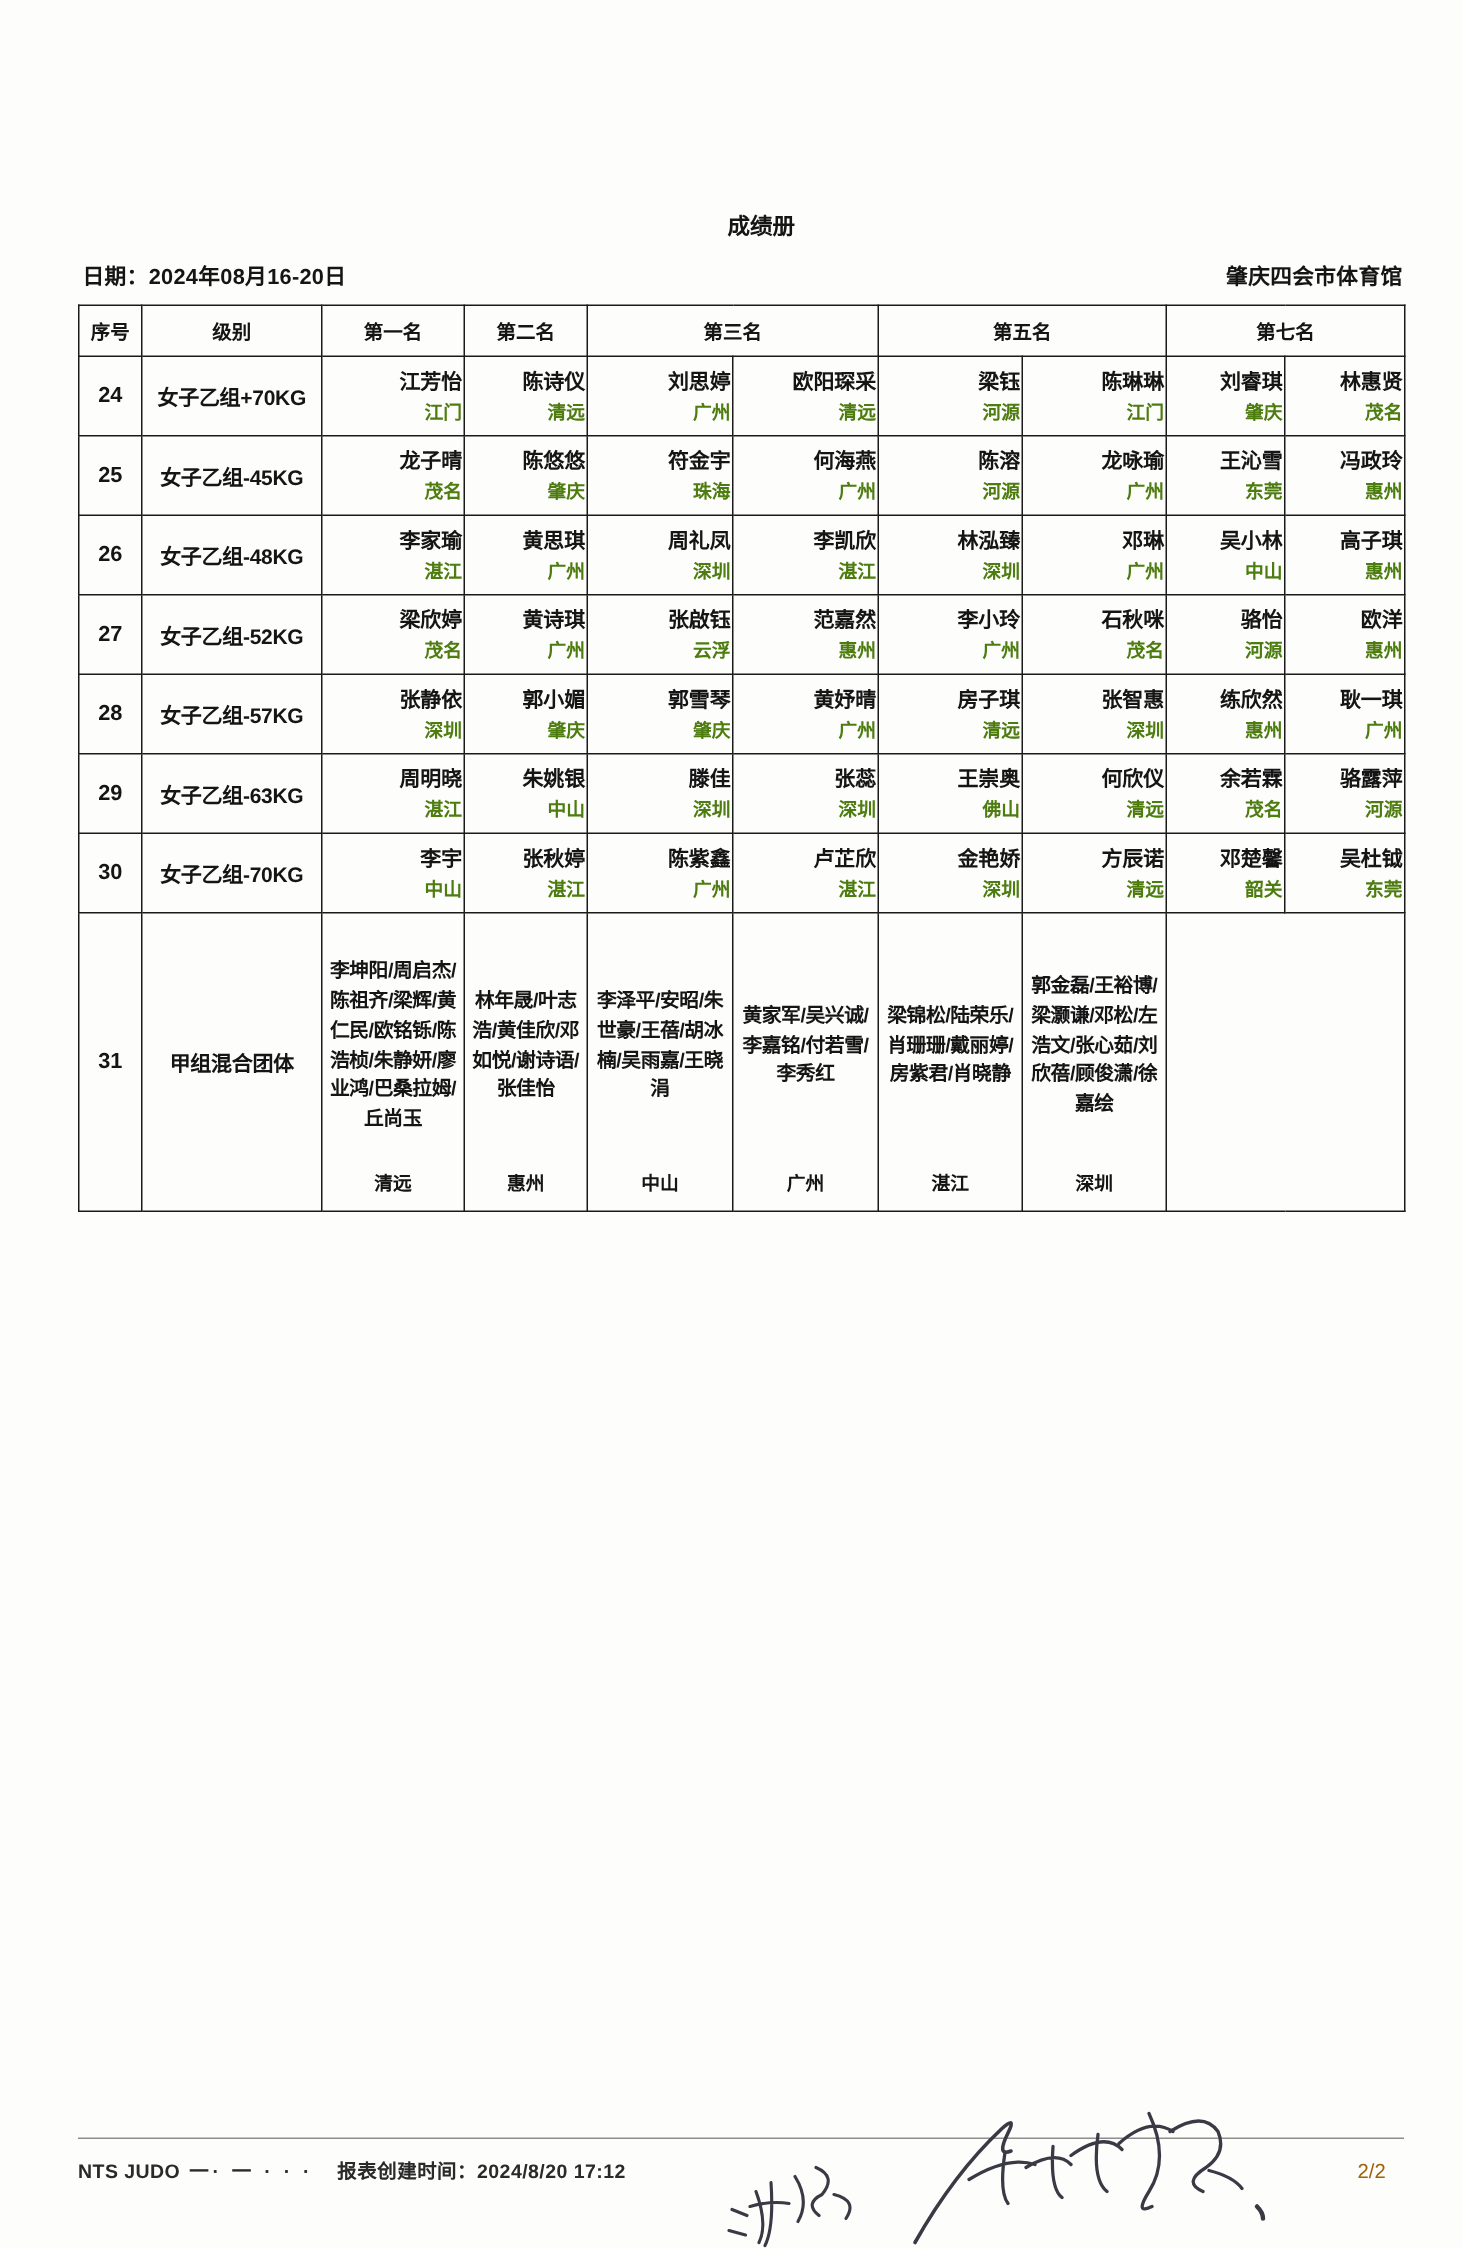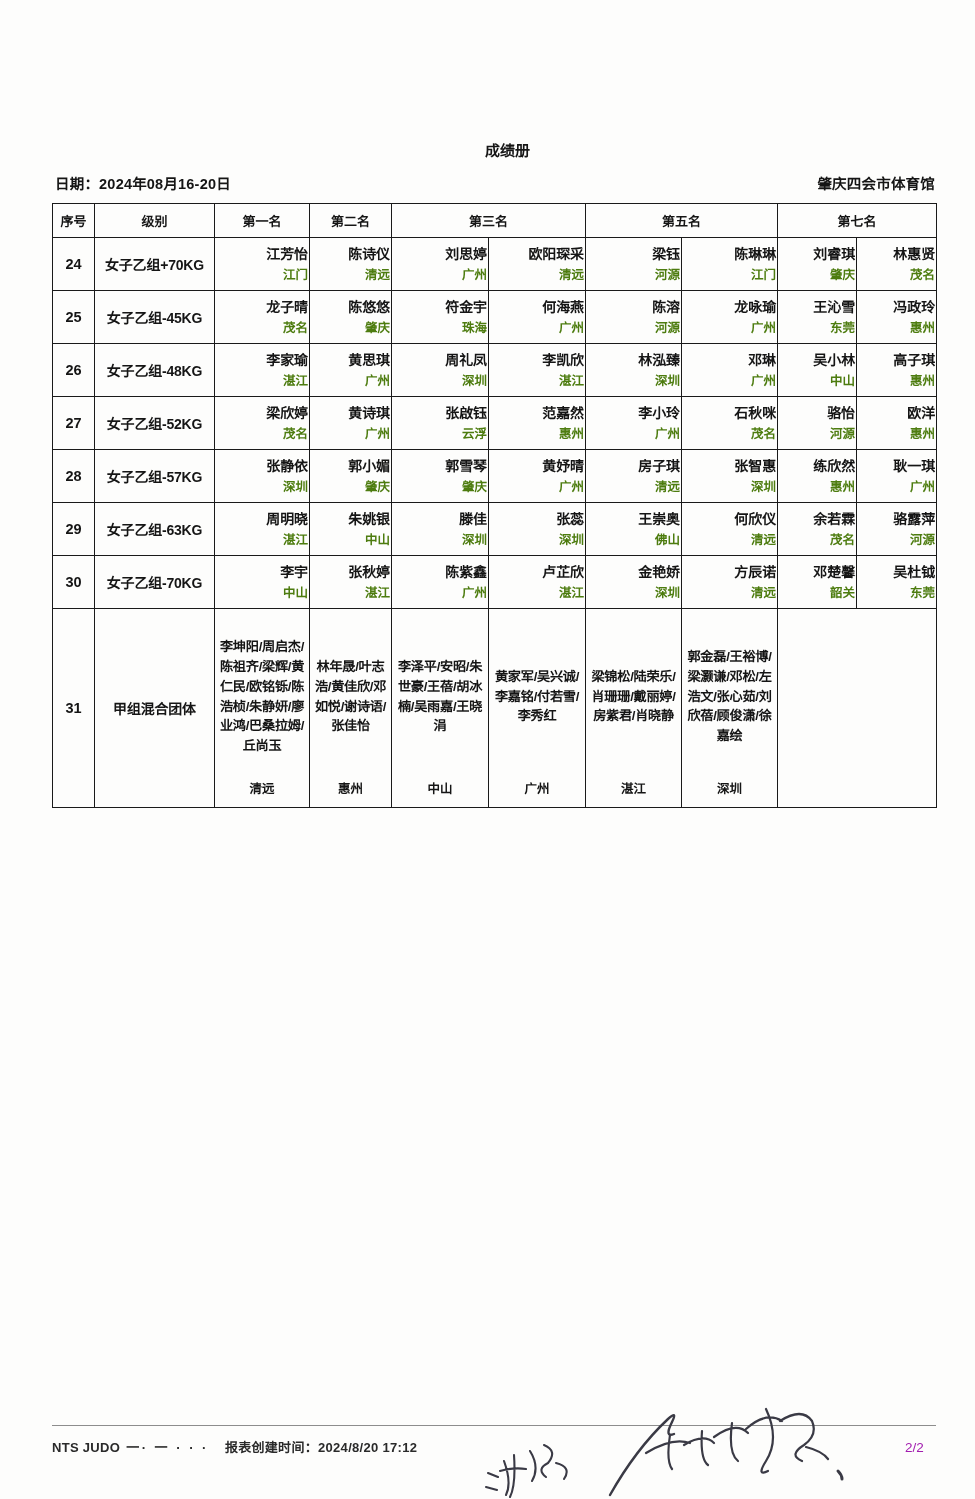--- a/index.html
+++ b/index.html
@@ -170,21 +170,21 @@
     letter-spacing: 2.5px;
     padding: 0 6px;
     text-align: center;
   }
   .footer-left .gen-label { margin-left: 10px; }
   .footer-page {
     position: absolute;
     left: 905px;
     top: 1440px;
     font-size: 13.5px;
-    color: #a21caf;
+    color: #a16207;
   }
 
   
   .signatures {
     position: absolute;
     left: 470px;
     top: 1375px;
     width: 420px;
     height: 124px;
     pointer-events: none;

